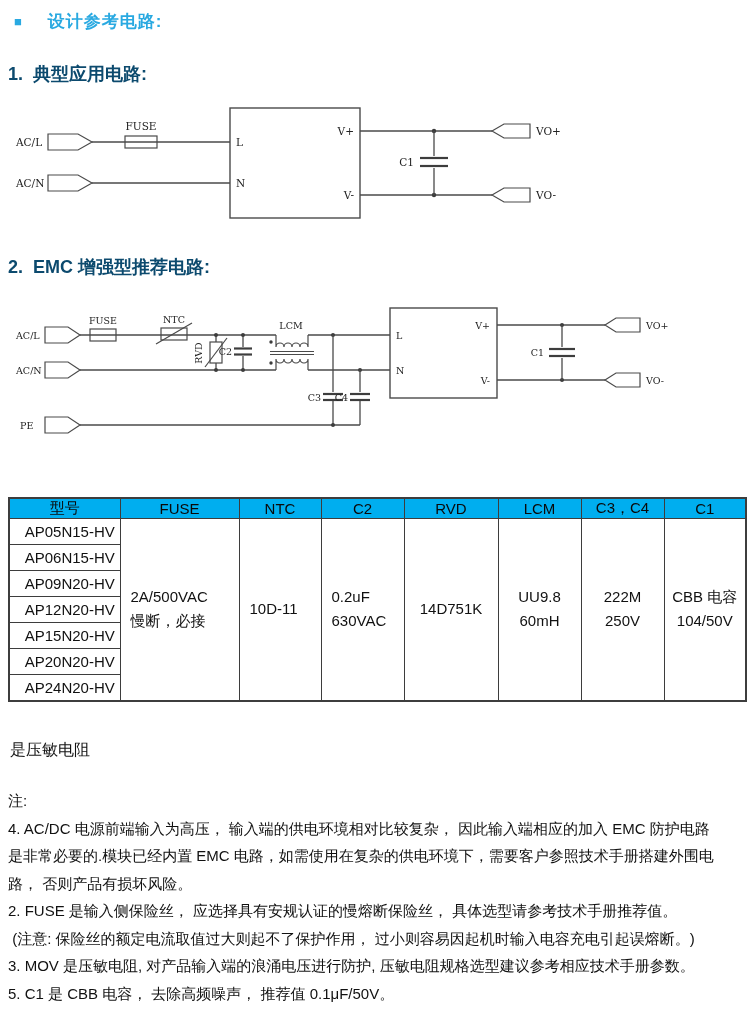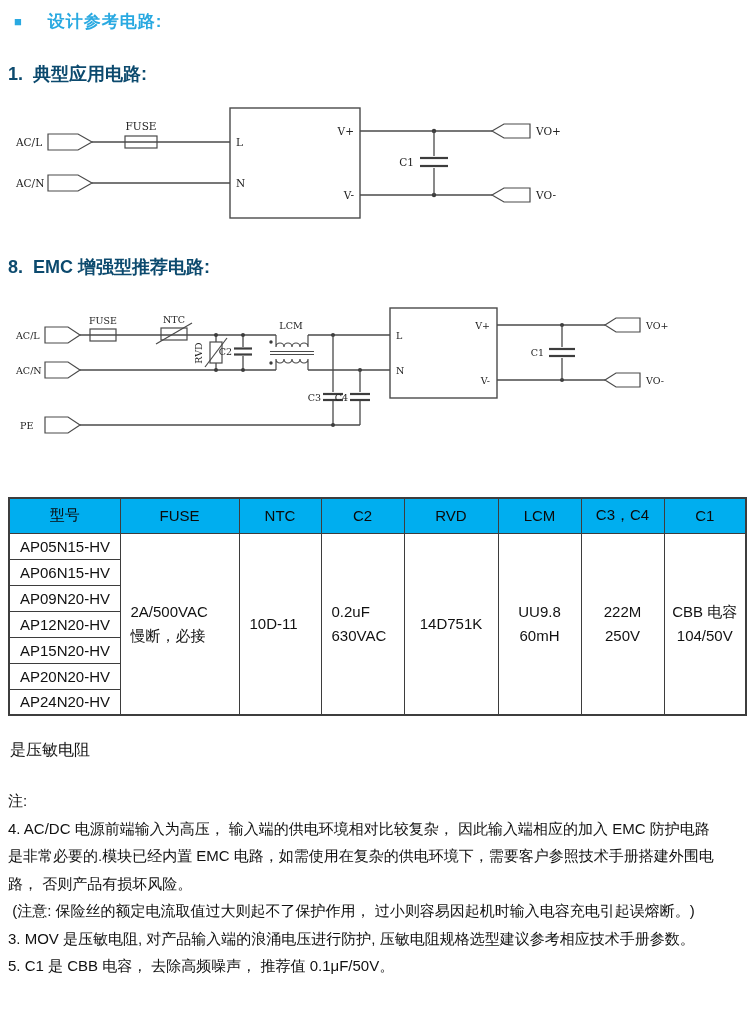--- a/index.html
+++ b/index.html
@@ -26,24 +26,24 @@
   svg text  { font-family:"DejaVu Serif", serif; fill:#222; font-size:10.5px; }
   svg text.sm { font-size:9.5px; }
   table.ref {
     position:absolute; top:497px; left:8px; width:737px;
     border-collapse:collapse; table-layout:fixed;
     font-size:15px; color:#111;
     border:2px solid #3d3d3d;
   }
   table.ref th, table.ref td { border:1px solid #3d3d3d; }
   table.ref th {
-    background:#00aeef; height:35px; font-weight:500; text-align:center; color:#0a0a0a;
+    background:#00aeef; height:20px; font-weight:500; text-align:center; color:#0a0a0a;
   }
   table.ref td { height:26px; vertical-align:middle; }
-  td.model { text-align:left; padding-left:10px; }
+  td.model { text-align:center; padding-left:10px; }
   td.leftc { text-align:left; padding-left:10px; line-height:1.6; }
   td.cent  { text-align:center; line-height:1.6; }
   .caption { position:absolute; top:740px; left:10px; font-size:16px; color:#111; }
   .notes {
     position:absolute; top:787px; left:8px; width:714px;
     font-size:15px; line-height:27.5px; color:#111;
   }
   .notes p { margin:0; white-space:pre-wrap; }
 </style>
 </head>
@@ -87,21 +87,21 @@
       <line class="wire" x1="434" y1="70" x2="434" y2="97"></line>
     </g>
     <text x="414" y="68" text-anchor="end">C1</text>
 
     <path class="conn" d="M492,33 L504,26 L530,26 L530,40 L504,40 Z"></path>
     <text x="536" y="37">VO+</text>
     <path class="conn" d="M492,97 L504,90 L530,90 L530,104 L504,104 Z"></path>
     <text x="536" y="101">VO-</text>
   </svg>
 
-  <div class="sec sec2">8.  EMC 增强型推荐电路:</div>
+  <div class="sec sec2">2.  EMC 增强型推荐电路:</div>
 
   <svg class="circ circ2" width="750" height="165" viewBox="0 0 750 165">
     <text class="sm" x="16" y="44">AC/L</text>
     <path class="conn" d="M45,32 L68,32 L80,40 L68,48 L45,48 Z"></path>
     <line class="wire" x1="80" y1="40" x2="276" y2="40"></line>
     <line class="wire" x1="308" y1="40" x2="390" y2="40"></line>
 
     <text class="sm" x="16" y="79">AC/N</text>
     <path class="conn" d="M45,67 L68,67 L80,75 L68,83 L45,83 Z"></path>
     <line class="wire" x1="80" y1="75" x2="276" y2="75"></line>
@@ -260,18 +260,19 @@
           <td class="model">AP24N20-HV</td>
         </tr>
     </tbody>
   </table>
 
   <div class="caption">是压敏电阻</div>
 
   <div class="notes">
     <p>注:</p>
     <p>4. AC/DC 电源前端输入为高压， 输入端的供电环境相对比较复杂， 因此输入端相应的加入 EMC 防护电路是非常必要的.模块已经内置 EMC 电路，如需使用在复杂的供电环境下，需要客户参照技术手册搭建外围电路， 否则产品有损坏风险。</p>
+    <p>2. FUSE 是输入侧保险丝， 应选择具有安规认证的慢熔断保险丝， 具体选型请参考技术手册推荐值。</p>
     <p> (注意: 保险丝的额定电流取值过大则起不了保护作用， 过小则容易因起机时输入电容充电引起误熔断。)</p>
     <p>3. MOV 是压敏电阻, 对产品输入端的浪涌电压进行防护, 压敏电阻规格选型建议参考相应技术手册参数。</p>
     <p>5. C1 是 CBB 电容， 去除高频噪声， 推荐值 0.1μF/50V。</p>
   </div>
 
 </div>
 
 </body></html>

